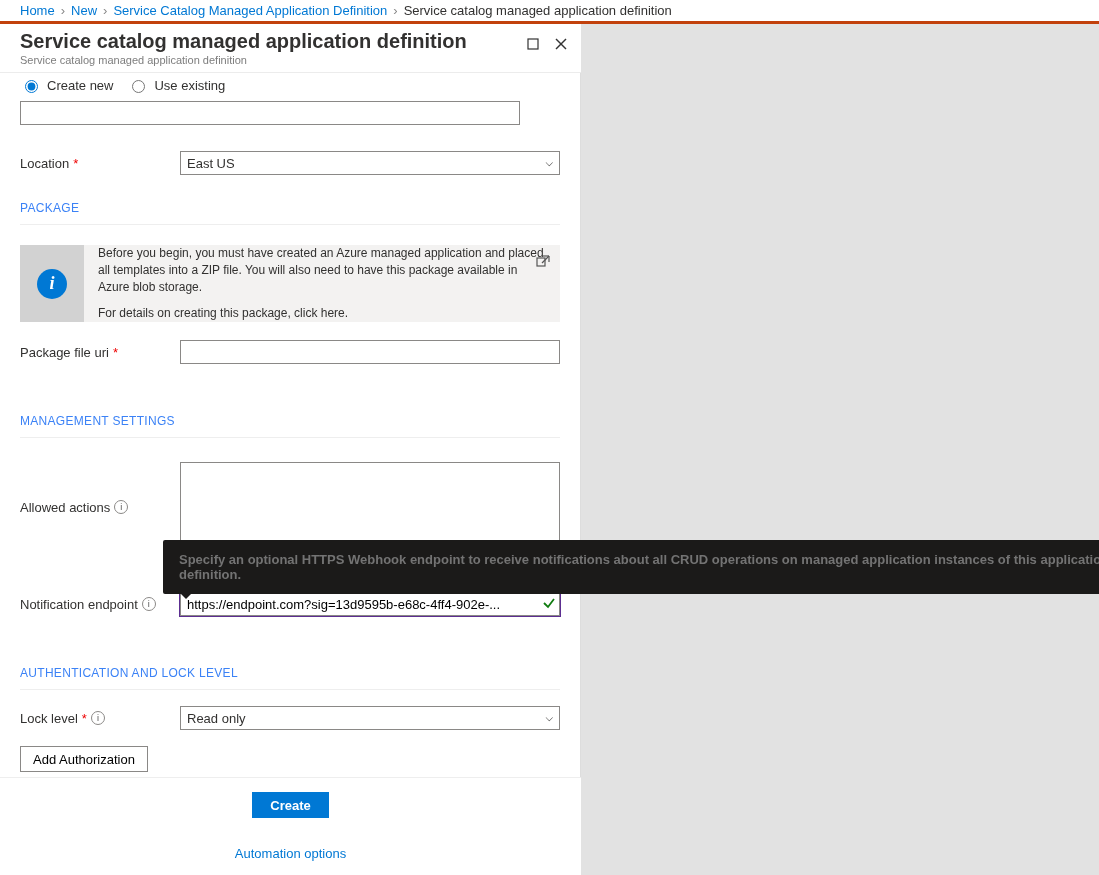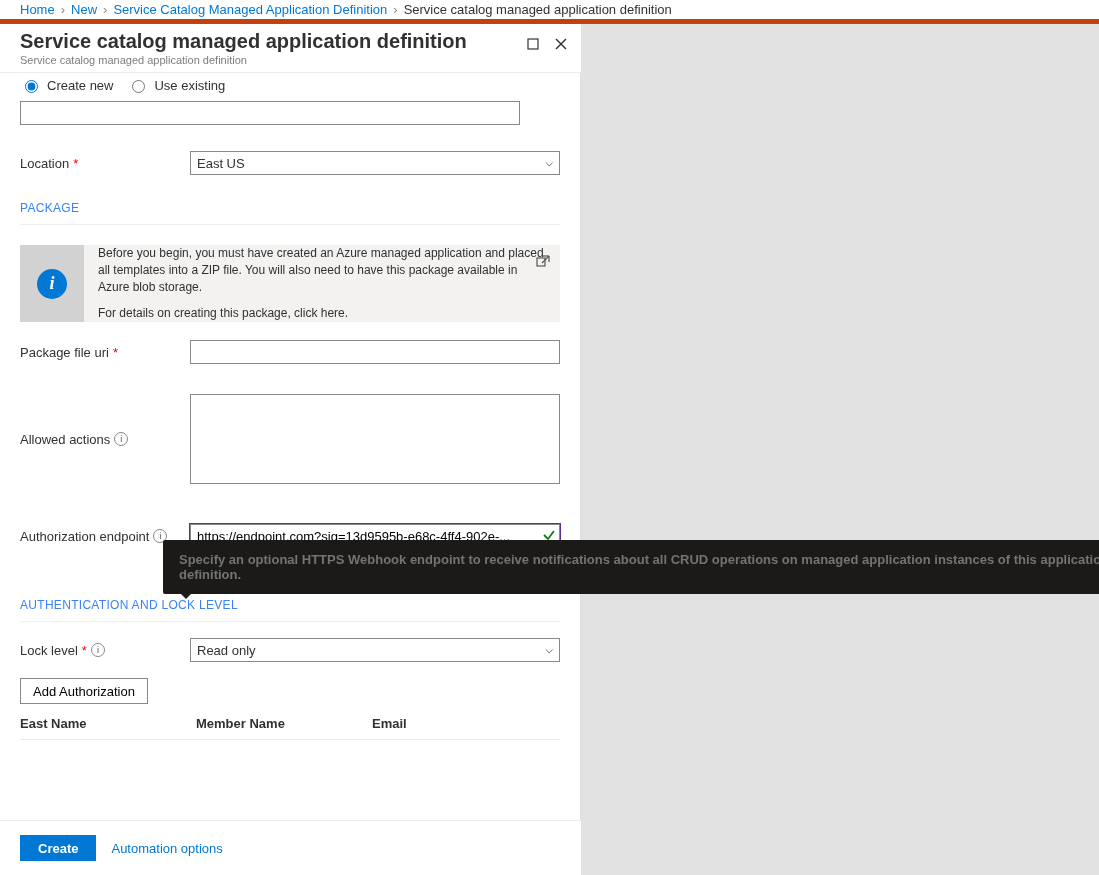--- a/index.html
+++ b/index.html
@@ -11,21 +11,21 @@
   background: #e2e2e2;
   width: 1099px;
   height: 875px;
   overflow: hidden;
   position: relative;
 }
 .breadcrumb {
   background: #fff;
   padding: 4px 20px 4px 20px;
   font-size: 13px;
-  border-bottom: 5px solid #c2410c;
+  border-bottom: 3px solid #c2410c;
   height: 24px;
   display: flex;
   align-items: center;
 }
 .breadcrumb a { color: #0078d4; text-decoration: none; }
 .breadcrumb .sep { margin: 0 6px; color: #888; }
 .breadcrumb .current { color: #323130; }
 
 .blade {
   position: absolute;
@@ -59,21 +59,21 @@
   flex: 1;
   overflow-y: auto;
   padding: 0 20px 0 20px;
   border-right: 1px solid #ddd;
   position: relative;
   scrollbar-width: thin;
 }
 .radio-row { display:flex; align-items:center; gap:14px; padding: 4px 0 8px 0;}
 .radio { display:flex; align-items:center; gap:6px; font-size:13px; }
 .radio input { accent-color:#0078d4; }
-.field-row { display:flex; align-items:center; padding:6px 0;gap:10px; }
+.field-row { display:flex; align-items:center; padding:6px 0; }
 .field-label { width: 160px; font-size:13px; display:flex; align-items:center; gap:4px; }
 .req { color:#e00; }
 input[type=text], textarea {
   font-family: inherit;
   font-size:13px;
 }
 .text-input {
   flex:1;
   height:24px;
   border:1px solid #8a8886;
@@ -166,22 +166,23 @@
   margin-top:4px;
 }
 .col1{width:176px;}
 .col2{width:152px;}
 .col3{flex:1;padding-left:24px;}
 .blade-footer {
   border-top:1px solid #eee;
   padding:14px 20px;
   display:flex;
   align-items:center;
-  gap:15px;
-  background:#fff;
+  gap:28px;
+  background:#fff;
+  flex-direction:column;
 }
 .primary-btn {
   background:#0078d4;
   color:#fff;
   border:none;
   height:26px;
   padding:0 18px;
   font-size:13px;
   font-weight:600;
   cursor:pointer;
@@ -305,32 +306,33 @@
     </div>
 
     <div class="field-row" style="margin-top:12px;">
       <div class="field-label">
         <span>Package file uri</span>
         <span class="req">*</span>
       </div>
       <input class="text-input" type="text" style="">
     </div>
 
+    <div class="section-head" style="margin-top:24px;">MANAGEMENT SETTINGS</div>
 
     <div class="field-row" style="align-items:center; margin-top:18px;">
       <div class="field-label">
         <span>Allowed actions</span>
         <span class="info-icon">i</span>
       </div>
       <textarea class="textarea" style=""></textarea>
     </div>
 
     <div class="field-row" style="margin-top:28px;">
       <div class="field-label" style="white-space:nowrap;">
-        <span>Authorization endpoint</span>
+        <span>Notification endpoint</span>
           <span class="info-icon">i</span>
       </div>
       <div class="endpoint-wrap">
         <input class="endpoint-input" type="text" value="https://endpoint.com?sig=13d9595b-e68c-4ff4-902e-..." style="">
         <span class="endpoint-check">
           <svg width="14" height="14">
               <polyline points="2,7 6,11 12,3" fill="none" stroke="#107c10" stroke-width="1.8"></polyline>
             </svg>
         </span>
       </div>

